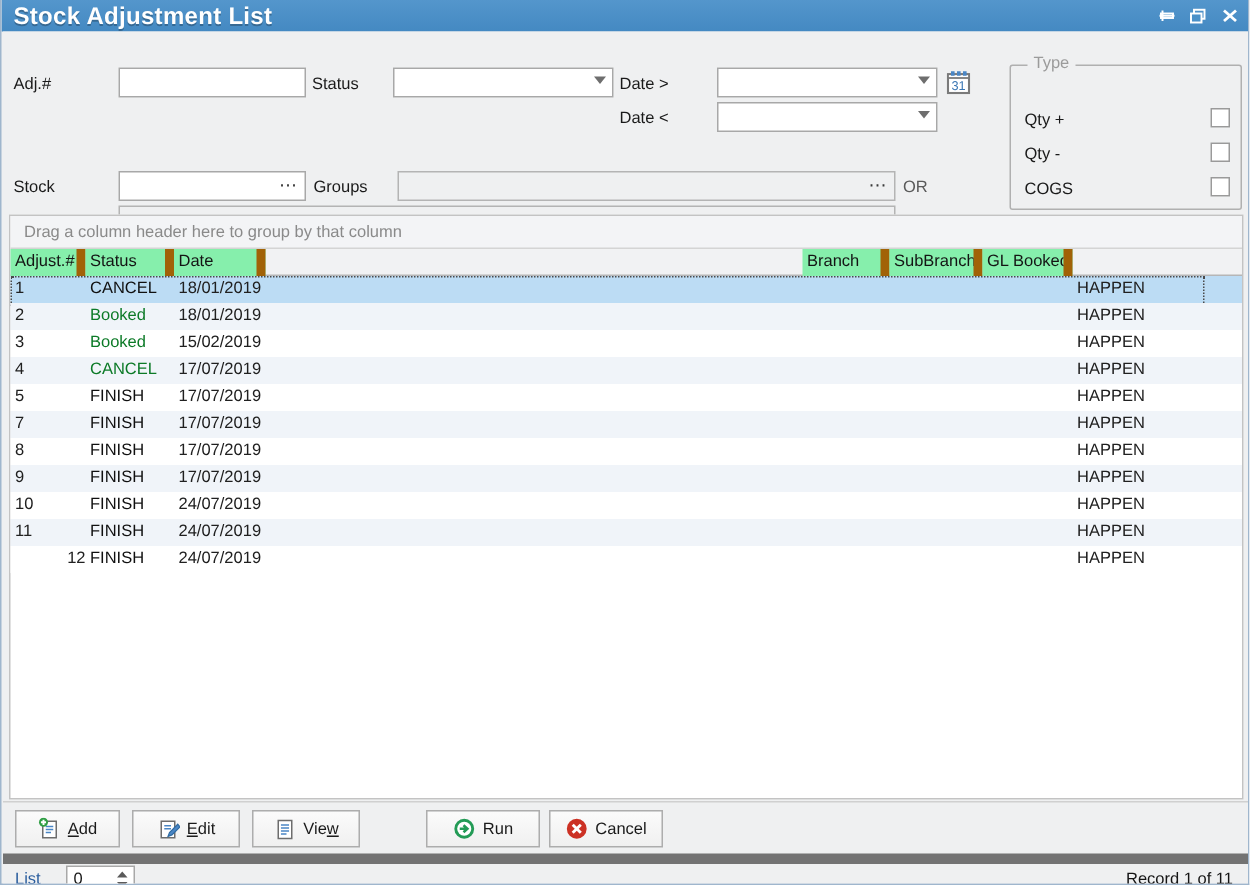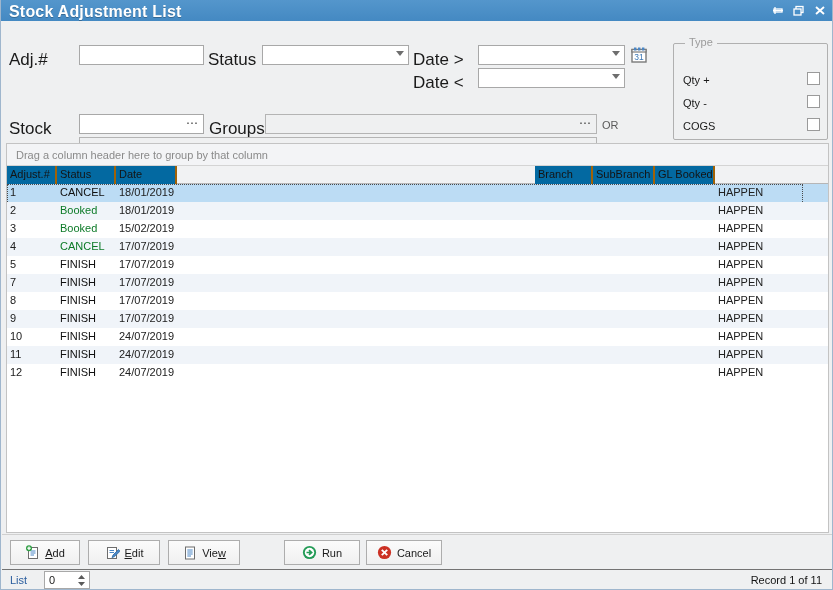--- a/index.html
+++ b/index.html
@@ -46,21 +46,21 @@
   #tb-close { right: 6px; }
 
   
   #filter-panel {
     position: absolute; left: 1px; top: 21px;
     width: 830px; height: 120px;
     background: #eff0f1;
   }
   .lbl {
     position: absolute;
-    font-size: 17px;
+    font-size: 11px;
     color: #1a1a1a;
     white-space: nowrap;
   }
   .tbox {
     position: absolute;
     background: #ffffff;
     border: 1px solid #a8a8a8;
     height: 20px;
   }
   .tbox.gray { background: #eff0f1; border-color: #b4b4b4; }
@@ -135,22 +135,22 @@
     height: 18px;
     background: #f1f2f3;
     border-bottom: 1px solid #b6b6b6;
   }
   .hcell {
     position: absolute; top: 0;
     height: 18px;
     padding: 2px 0 0 3px;
     font-size: 11px;
     color: #141414;
-    border-right: 2px solid #a16207;
-    background: #0369a1;
+    border-right: 6px solid #a16207;
+    background: #86efac;
     white-space: nowrap;
     overflow: hidden;
     cursor: pointer;
   }
   #rows { position: relative; }
   .row {
     position: relative;
     height: 18px;
     background: #ffffff;
     cursor: default;
@@ -196,21 +196,21 @@
     gap: 5px;
   }
   .btn .ico { display: inline-flex; width: 15px; height: 15px; align-items: center; justify-content: center; }
   .btn u { text-decoration: underline; }
 
   
   #status-bar {
     position: absolute; left: 1px; top: 569px;
     width: 830px; height: 20px;
     background: #eff0f1;
-    border-top: 1px solid #737373;
+    border-top: 7px solid #737373;
   }
   #list-label {
     position: absolute; left: 8px; top: 4px;
     font-size: 11px; color: #2a5d9e;
     cursor: pointer;
   }
   #list-spin {
     position: absolute; left: 42px; top: 1px;
     width: 46px; height: 18px;
     background: #ffffff;
@@ -434,21 +434,21 @@
           <div class="cell" style="left: 0px; width: 50px;">11</div>
           <div class="cell st-dark" style="left: 50px; width: 59px;">FINISH</div>
           <div class="cell" style="left: 109px; width: 61px;">24/07/2019</div>
           <div class="cell" style="left: 170px; width: 358px;"></div>
           <div class="cell" style="left: 528px; width: 58px;"></div>
           <div class="cell" style="left: 586px; width: 62px;"></div>
           <div class="cell" style="left: 648px; width: 60px;"></div>
           <div class="cell" style="left: 708px; width: 86px;">HAPPEN</div>
         </div>
         <div class="row">
-          <div class="cell" style="left: 0px; width: 50px;">12</div>
+          <div class="cell" style="left: 0px; width: 50px; text-align: right;">12</div>
           <div class="cell st-dark" style="left: 50px; width: 59px;">FINISH</div>
           <div class="cell" style="left: 109px; width: 61px;">24/07/2019</div>
           <div class="cell" style="left: 170px; width: 358px;"></div>
           <div class="cell" style="left: 528px; width: 58px;"></div>
           <div class="cell" style="left: 586px; width: 62px;"></div>
           <div class="cell" style="left: 648px; width: 60px;"></div>
           <div class="cell" style="left: 708px; width: 86px;">HAPPEN</div>
         </div>
       </div>
   </div>

